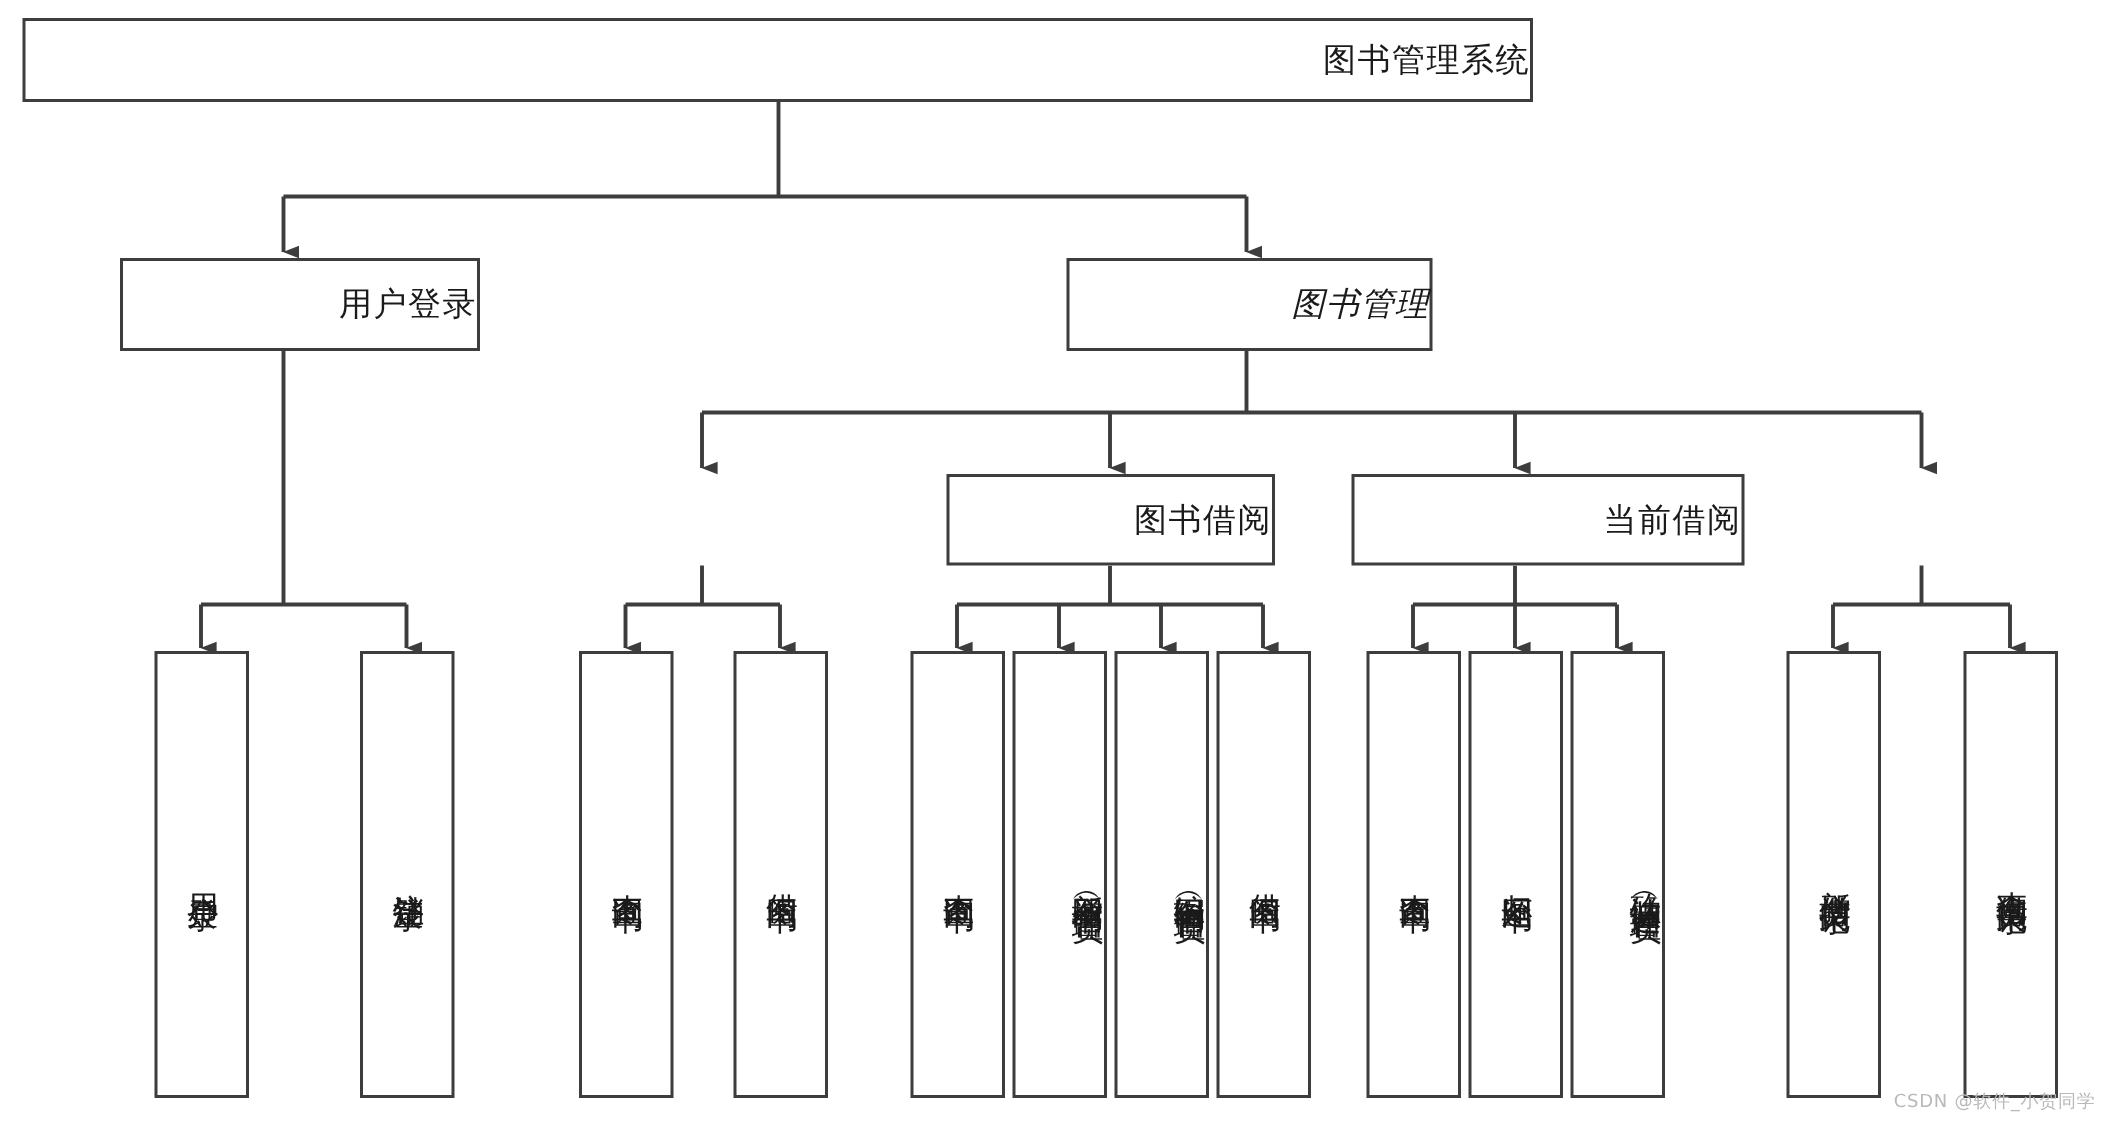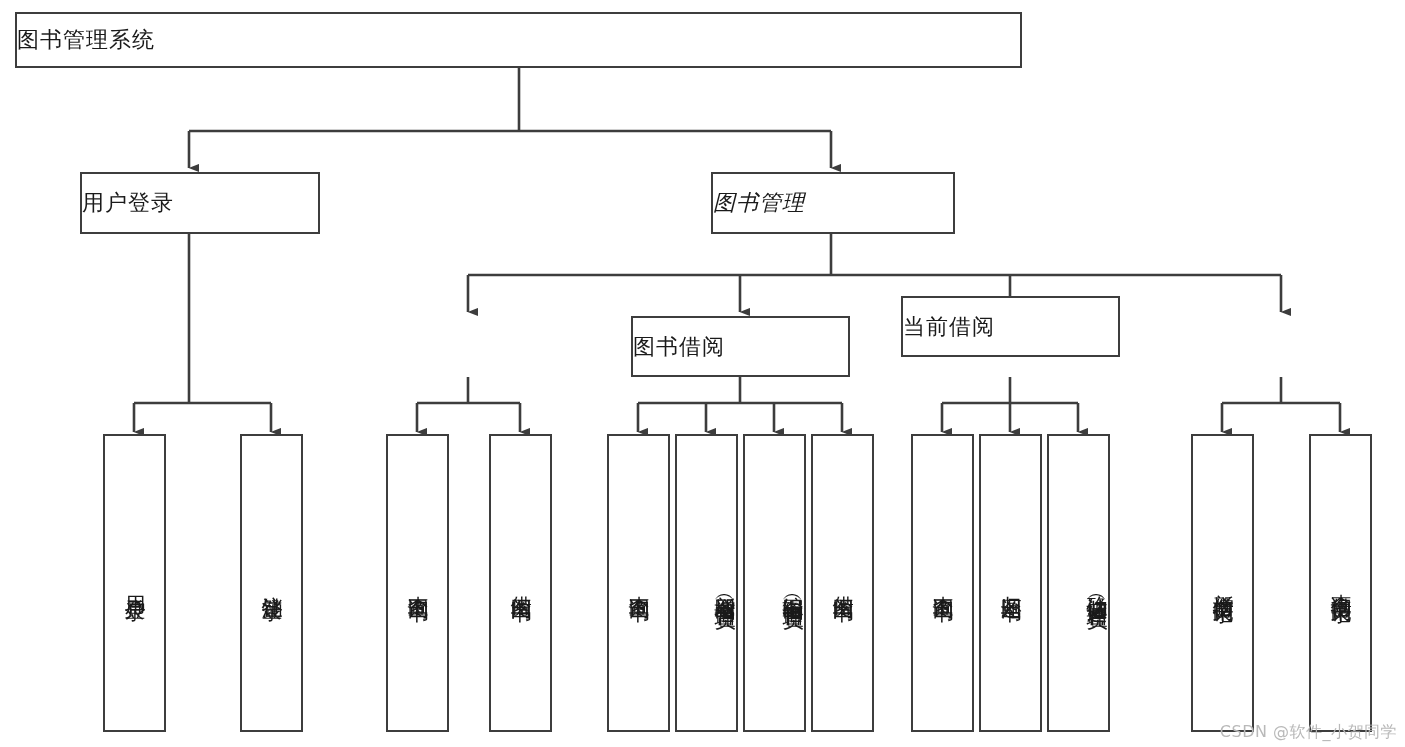--- a/index.html
+++ b/index.html
@@ -25,21 +25,21 @@
     height: 747px;
     pointer-events: none;
   }
   .node {
     position: absolute;
     box-sizing: border-box;
     border: 2px solid #3d3d3d;
     background: #ffffff;
     display: flex;
     align-items: center;
-    justify-content: flex-start;
+    justify-content: flex-end;
     color: #1a1a1a;
   }
   .node-h {
     font-size: 22px;
     letter-spacing: 1px;
     white-space: nowrap;
   }
   .node-v {
     writing-mode: vertical-rl;
     text-orientation: upright;
@@ -52,21 +52,21 @@
     text-align: center;
   }
   .node-v.vcenter {
     align-items: center;
     padding-top: 0;
   }
   .watermark {
     position: absolute;
     right: 8px;
     bottom: 4px;
-    font-size: 16px;
+    font-size: 12px;
     color: #b9b9b9;
     white-space: nowrap;
     letter-spacing: 0.5px;
   }
 </style>
 </head>
 <body>
 
 <div id="canvas">
 
@@ -127,21 +127,21 @@
   <div class="node node-h" style="left:80px; top:172px; width:240px; height:62px;">
     <span>用户登录</span>
   </div>
   <div class="node node-h" style="left:711px; top:172px; width:244px; height:62px;font-style:italic;">
     <span>图书管理</span>
   </div>
 
   <div class="node node-h" style="left:631px; top:316px; width:219px; height:61px;">
     <span>图书借阅</span>
   </div>
-  <div class="node node-h" style="left:901px; top:296px; width:219px; height:61px;">
+  <div class="node node-h" style="left:901px; top:316px; width:262px; height:61px;">
     <span>当前借阅</span>
   </div>
 
   <div class="node node-v vcenter" style="left:103px; top:434px; width:63px; height:298px;">
     <span>用户登录</span>
   </div>
   <div class="node node-v vcenter" style="left:240px; top:434px; width:63px; height:298px;">
     <span>注销登录</span>
   </div>
 

